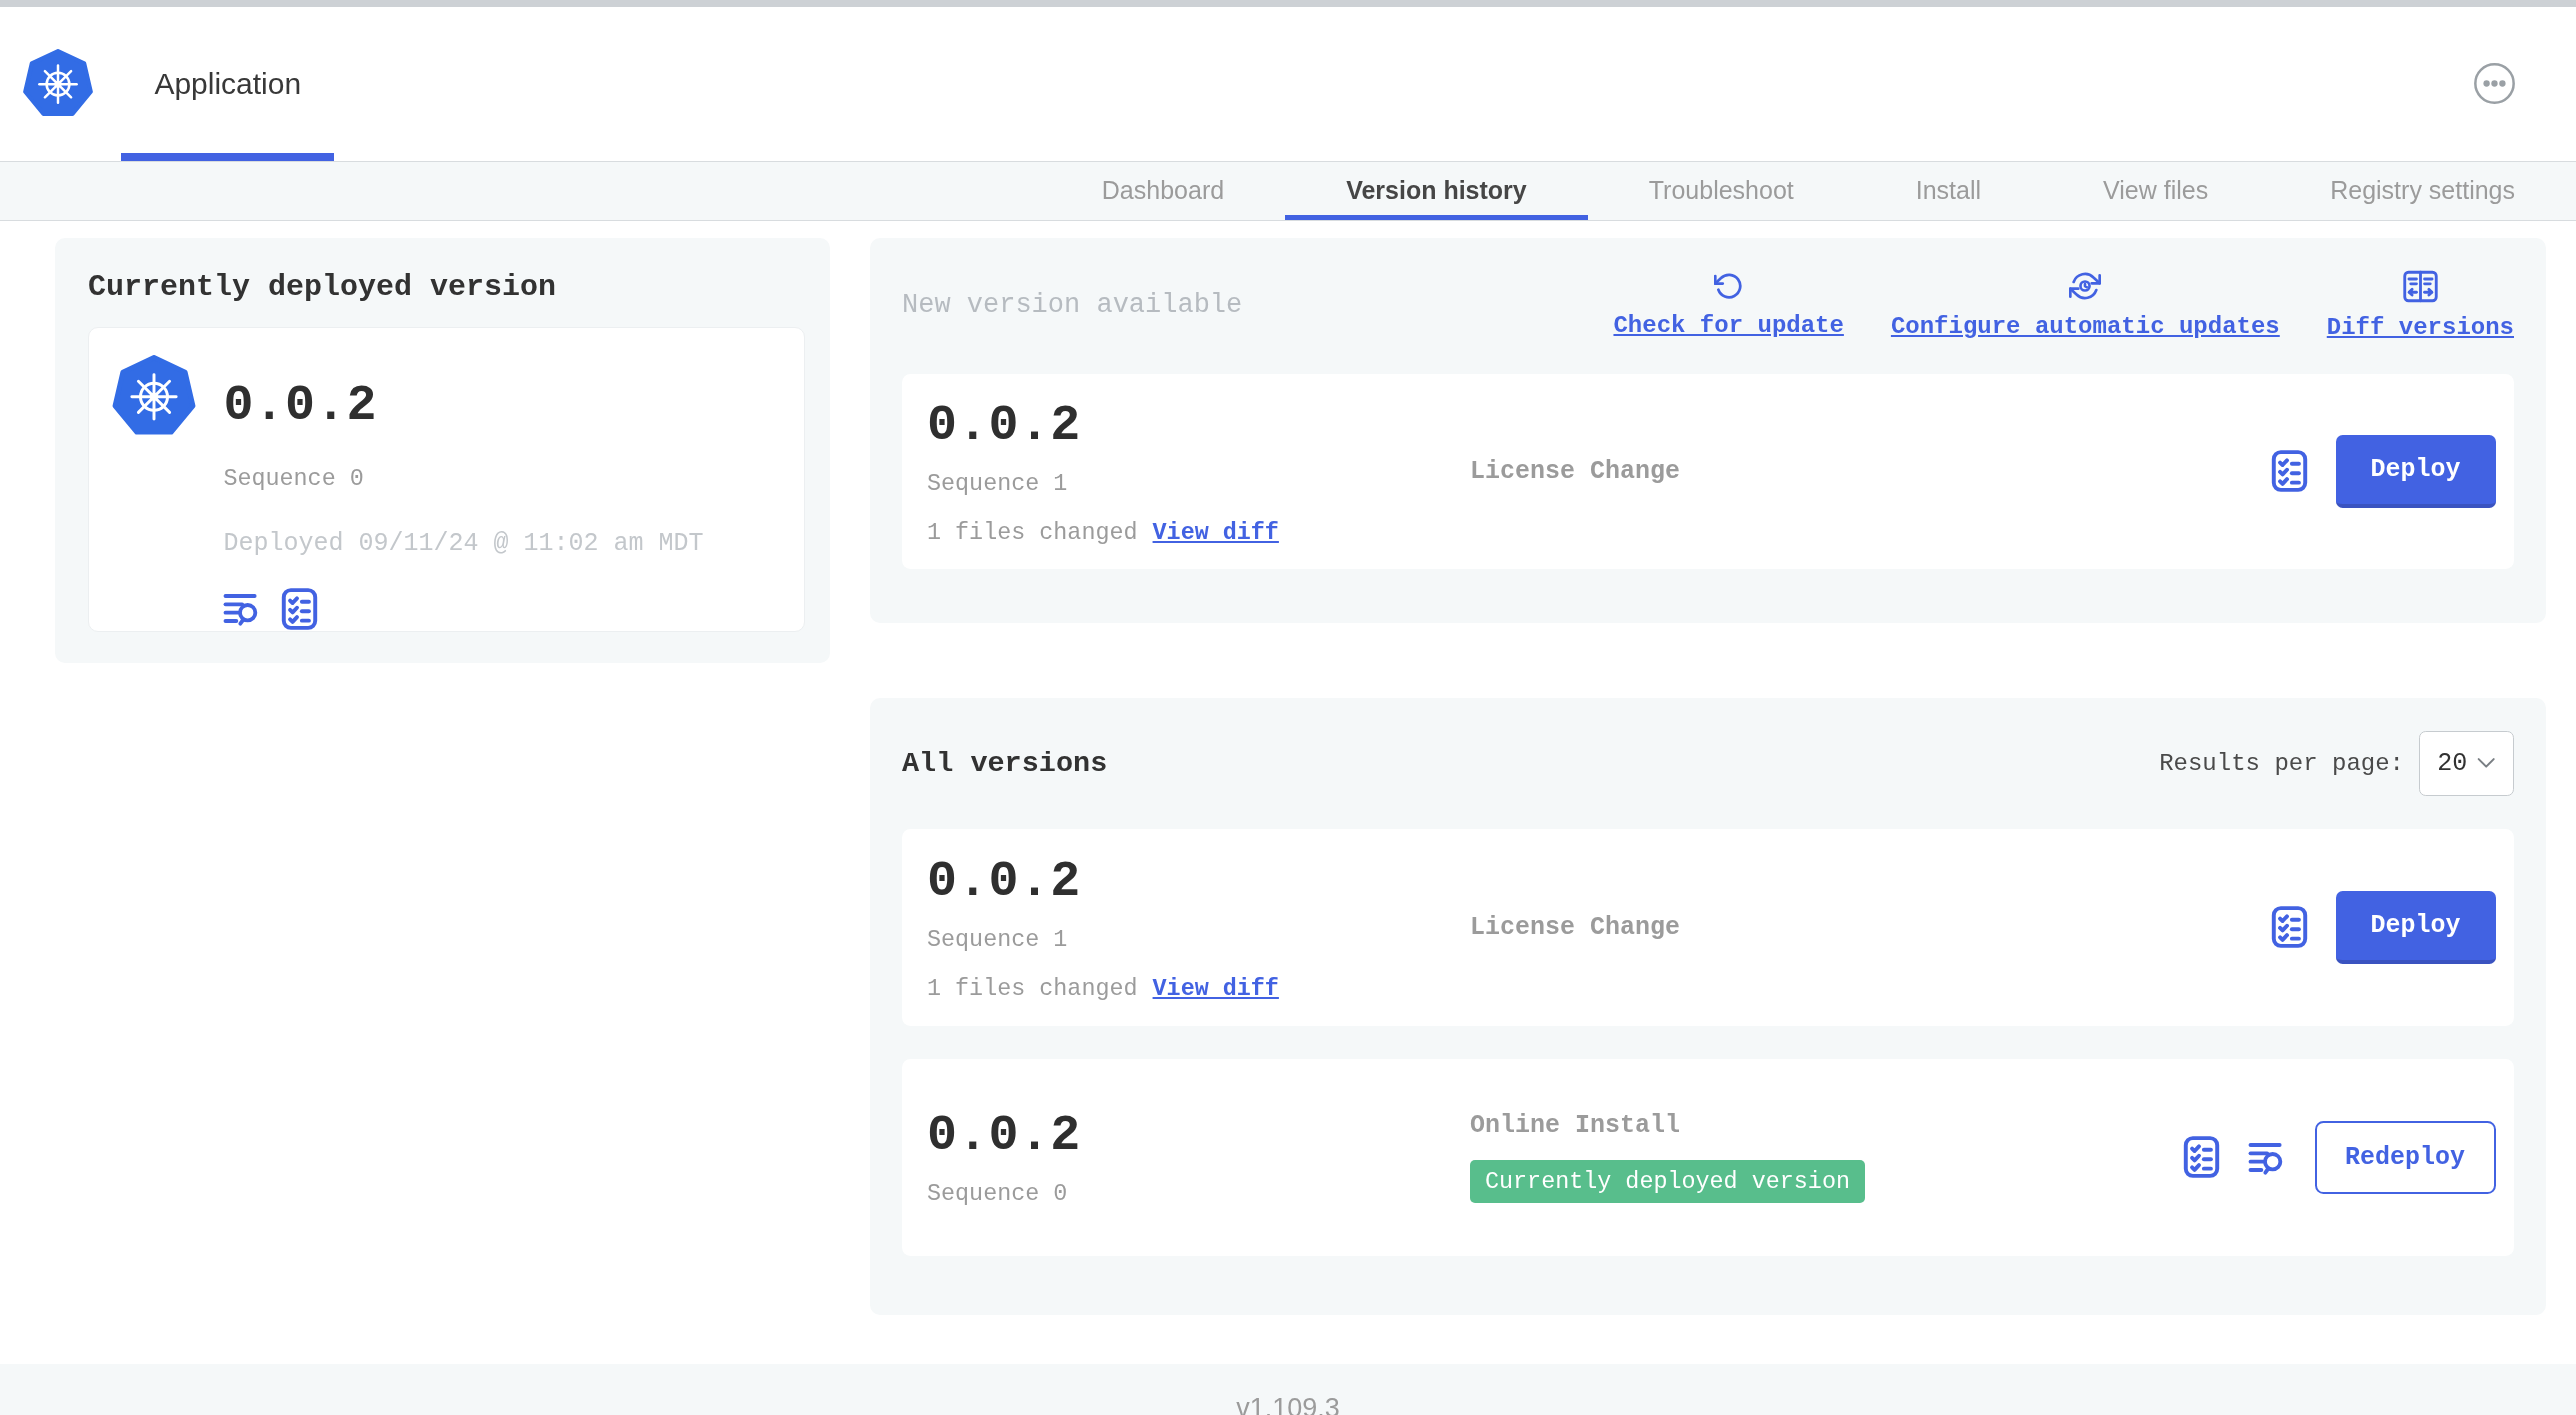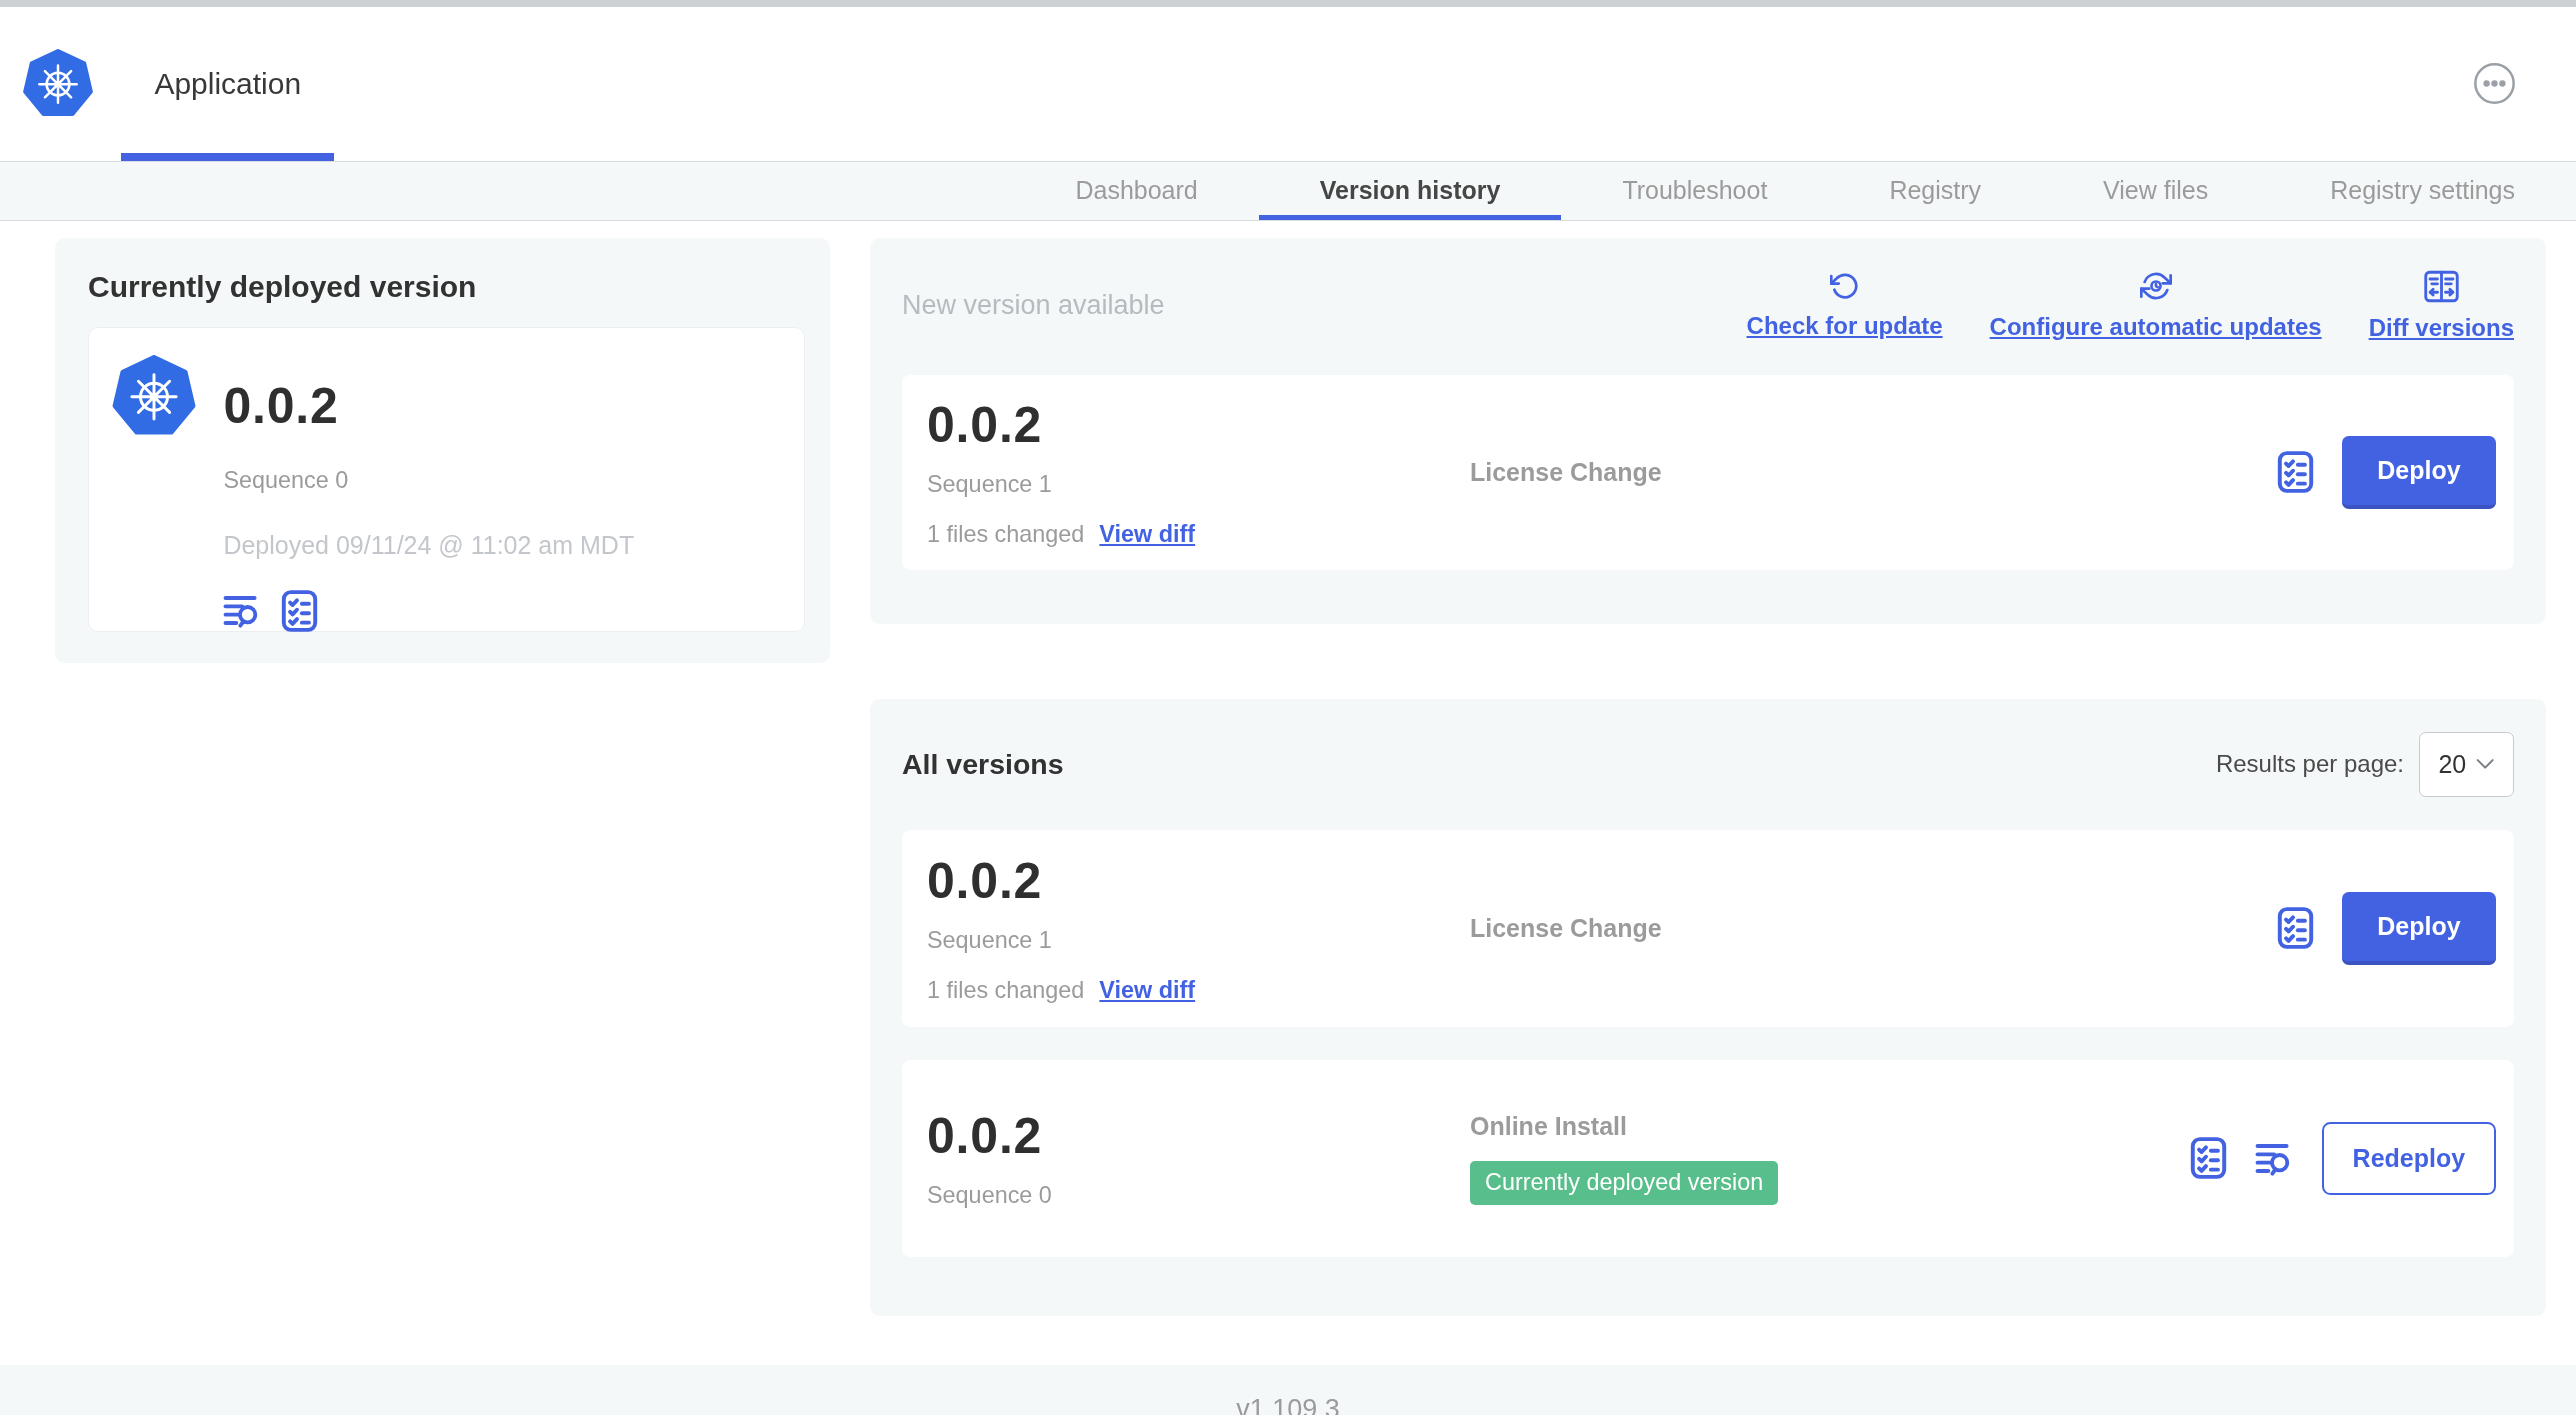--- a/index.html
+++ b/index.html
@@ -43,21 +43,21 @@
     display: flex; justify-content: flex-end;
   }
   .nav-tab {
     padding: 0 61px; display: flex; align-items: center;
     font-size: 25px; color: #9b9b9b; cursor: pointer;
     border-bottom: 5px solid transparent; border-top: 5px solid transparent;
   }
   .nav-tab.active { color: #464646; font-weight: 600; border-bottom-color: #4262e2; }
 
   
-  .content { display: flex; gap: 40px; padding: 17px 30px 0 55px; }
+  .content { display: flex; gap: 40px; padding: 17px 30px 0 55px; font-family: Liberation Mono, monospace; }
   .panel { background: #f5f8f9; border-radius: 10px; }
 
   .left-panel { width: 775px; min-width: 775px; height: 425px; padding: 32px 25px 0 33px; }
   .panel-title { font-size: 30px; font-weight: 700; color: #323232; }
   .current-card {
     margin-top: 23.4px; background: #fff; border-radius: 10px;
     border: 0.8px solid #eceff1; height: 305px;
     padding: 27px 23.4px 0 23.4px; display: flex;
   }
   .current-card .k8s-logo { flex: 0 0 auto; }
@@ -174,21 +174,21 @@
         <circle cx="36.5" cy="27" r="3.8" fill="#9aa0a5"></circle>
       </svg>
     </span>
   </button>
 </header>
 
 <nav class="subnav">
   <div class="nav-tab">Dashboard</div>
   <div class="nav-tab active">Version history</div>
   <div class="nav-tab">Troubleshoot</div>
-  <div class="nav-tab">Registry</div>
+  <div class="nav-tab">Install</div>
   <div class="nav-tab">View files</div>
   <div class="nav-tab">Registry settings</div>
 </nav>
 
 <div class="content">
 
   <section class="panel left-panel">
     <h2 class="panel-title">Currently deployed version</h2>
     <div class="current-card">
       <span class="k8s-logo">

